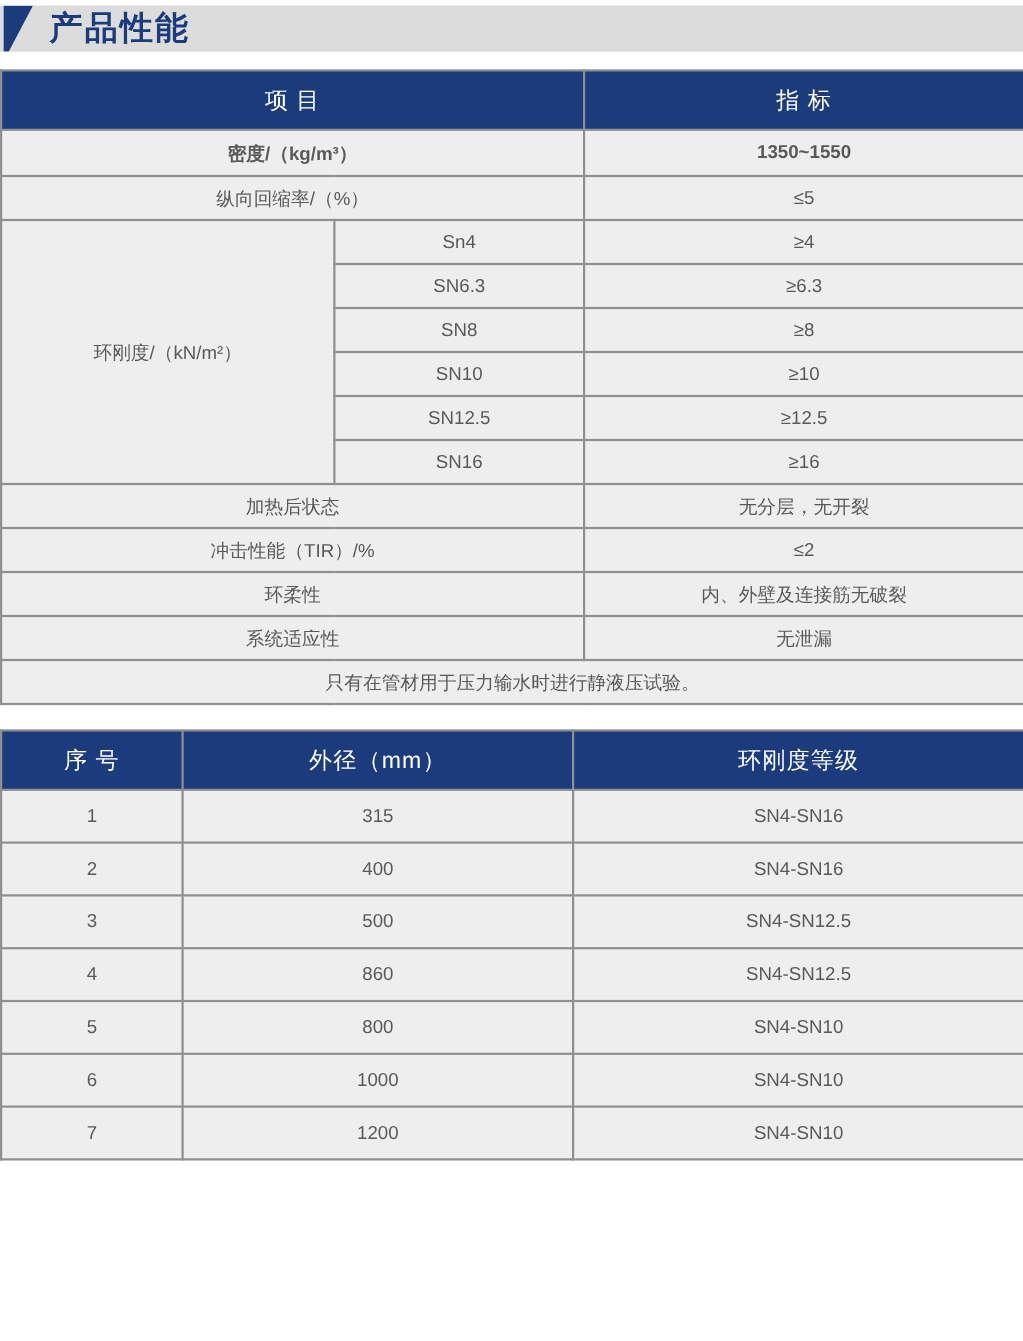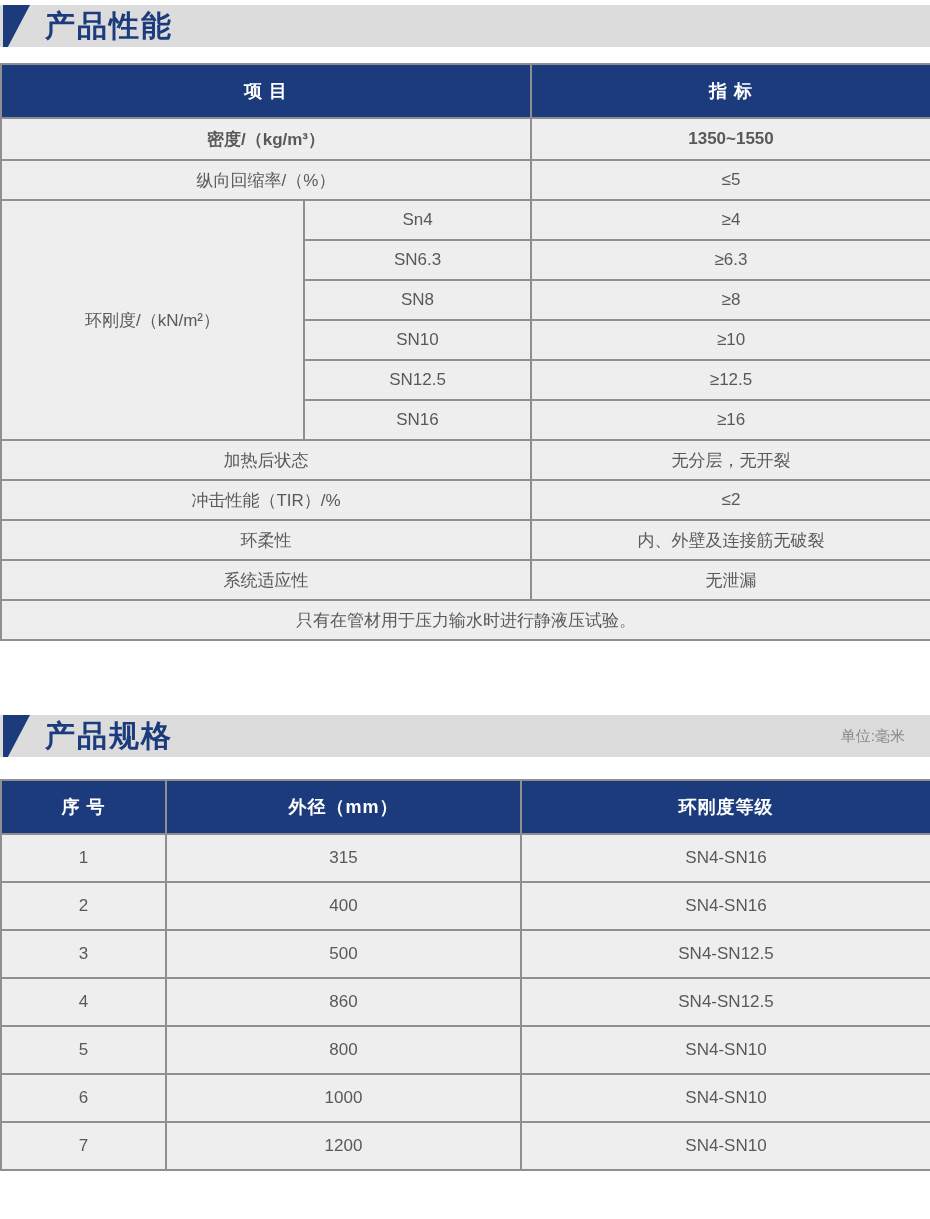--- a/index.html
+++ b/index.html
@@ -62,22 +62,22 @@
   .spec-table { margin-top: 22px; }
   th, td {
     border: 2px solid #8f8f8f;
     text-align: center;
     vertical-align: middle;
     padding: 0;
   }
   th {
     background: #1c3b7d;
     color: #ffffff;
-    font-size: 18px;
-    font-weight: bold;
+    font-size: 21px;
+    font-weight: normal;
     letter-spacing: 1px;
     height: 52px;
   }
   td {
     background: #eeeeee;
     color: #595959;
     font-size: 17px;
     height: 38px;
   }
   .perf-table td.tall { height: 40px; font-weight: bold; }
@@ -162,25 +162,20 @@
       <tr>
         <td colspan="2">系统适应性</td>
         <td>无泄漏</td>
       </tr>
       <tr>
         <td colspan="3">只有在管材用于压力输水时进行静液压试验。</td>
       </tr>
     </tbody>
   </table>
 
-  <div class="section-band band-2">
-    <div class="band-tri"></div>
-    <div class="band-title">产品规格</div>
-    <div class="band-unit">单位:毫米</div>
-  </div>
 
   <table class="spec-table">
     <colgroup>
       <col style="width:165px">
         <col style="width:355px">
         <col style="width:410px">
     </colgroup>
     <thead>
       <tr>
         <th>序 号</th>

